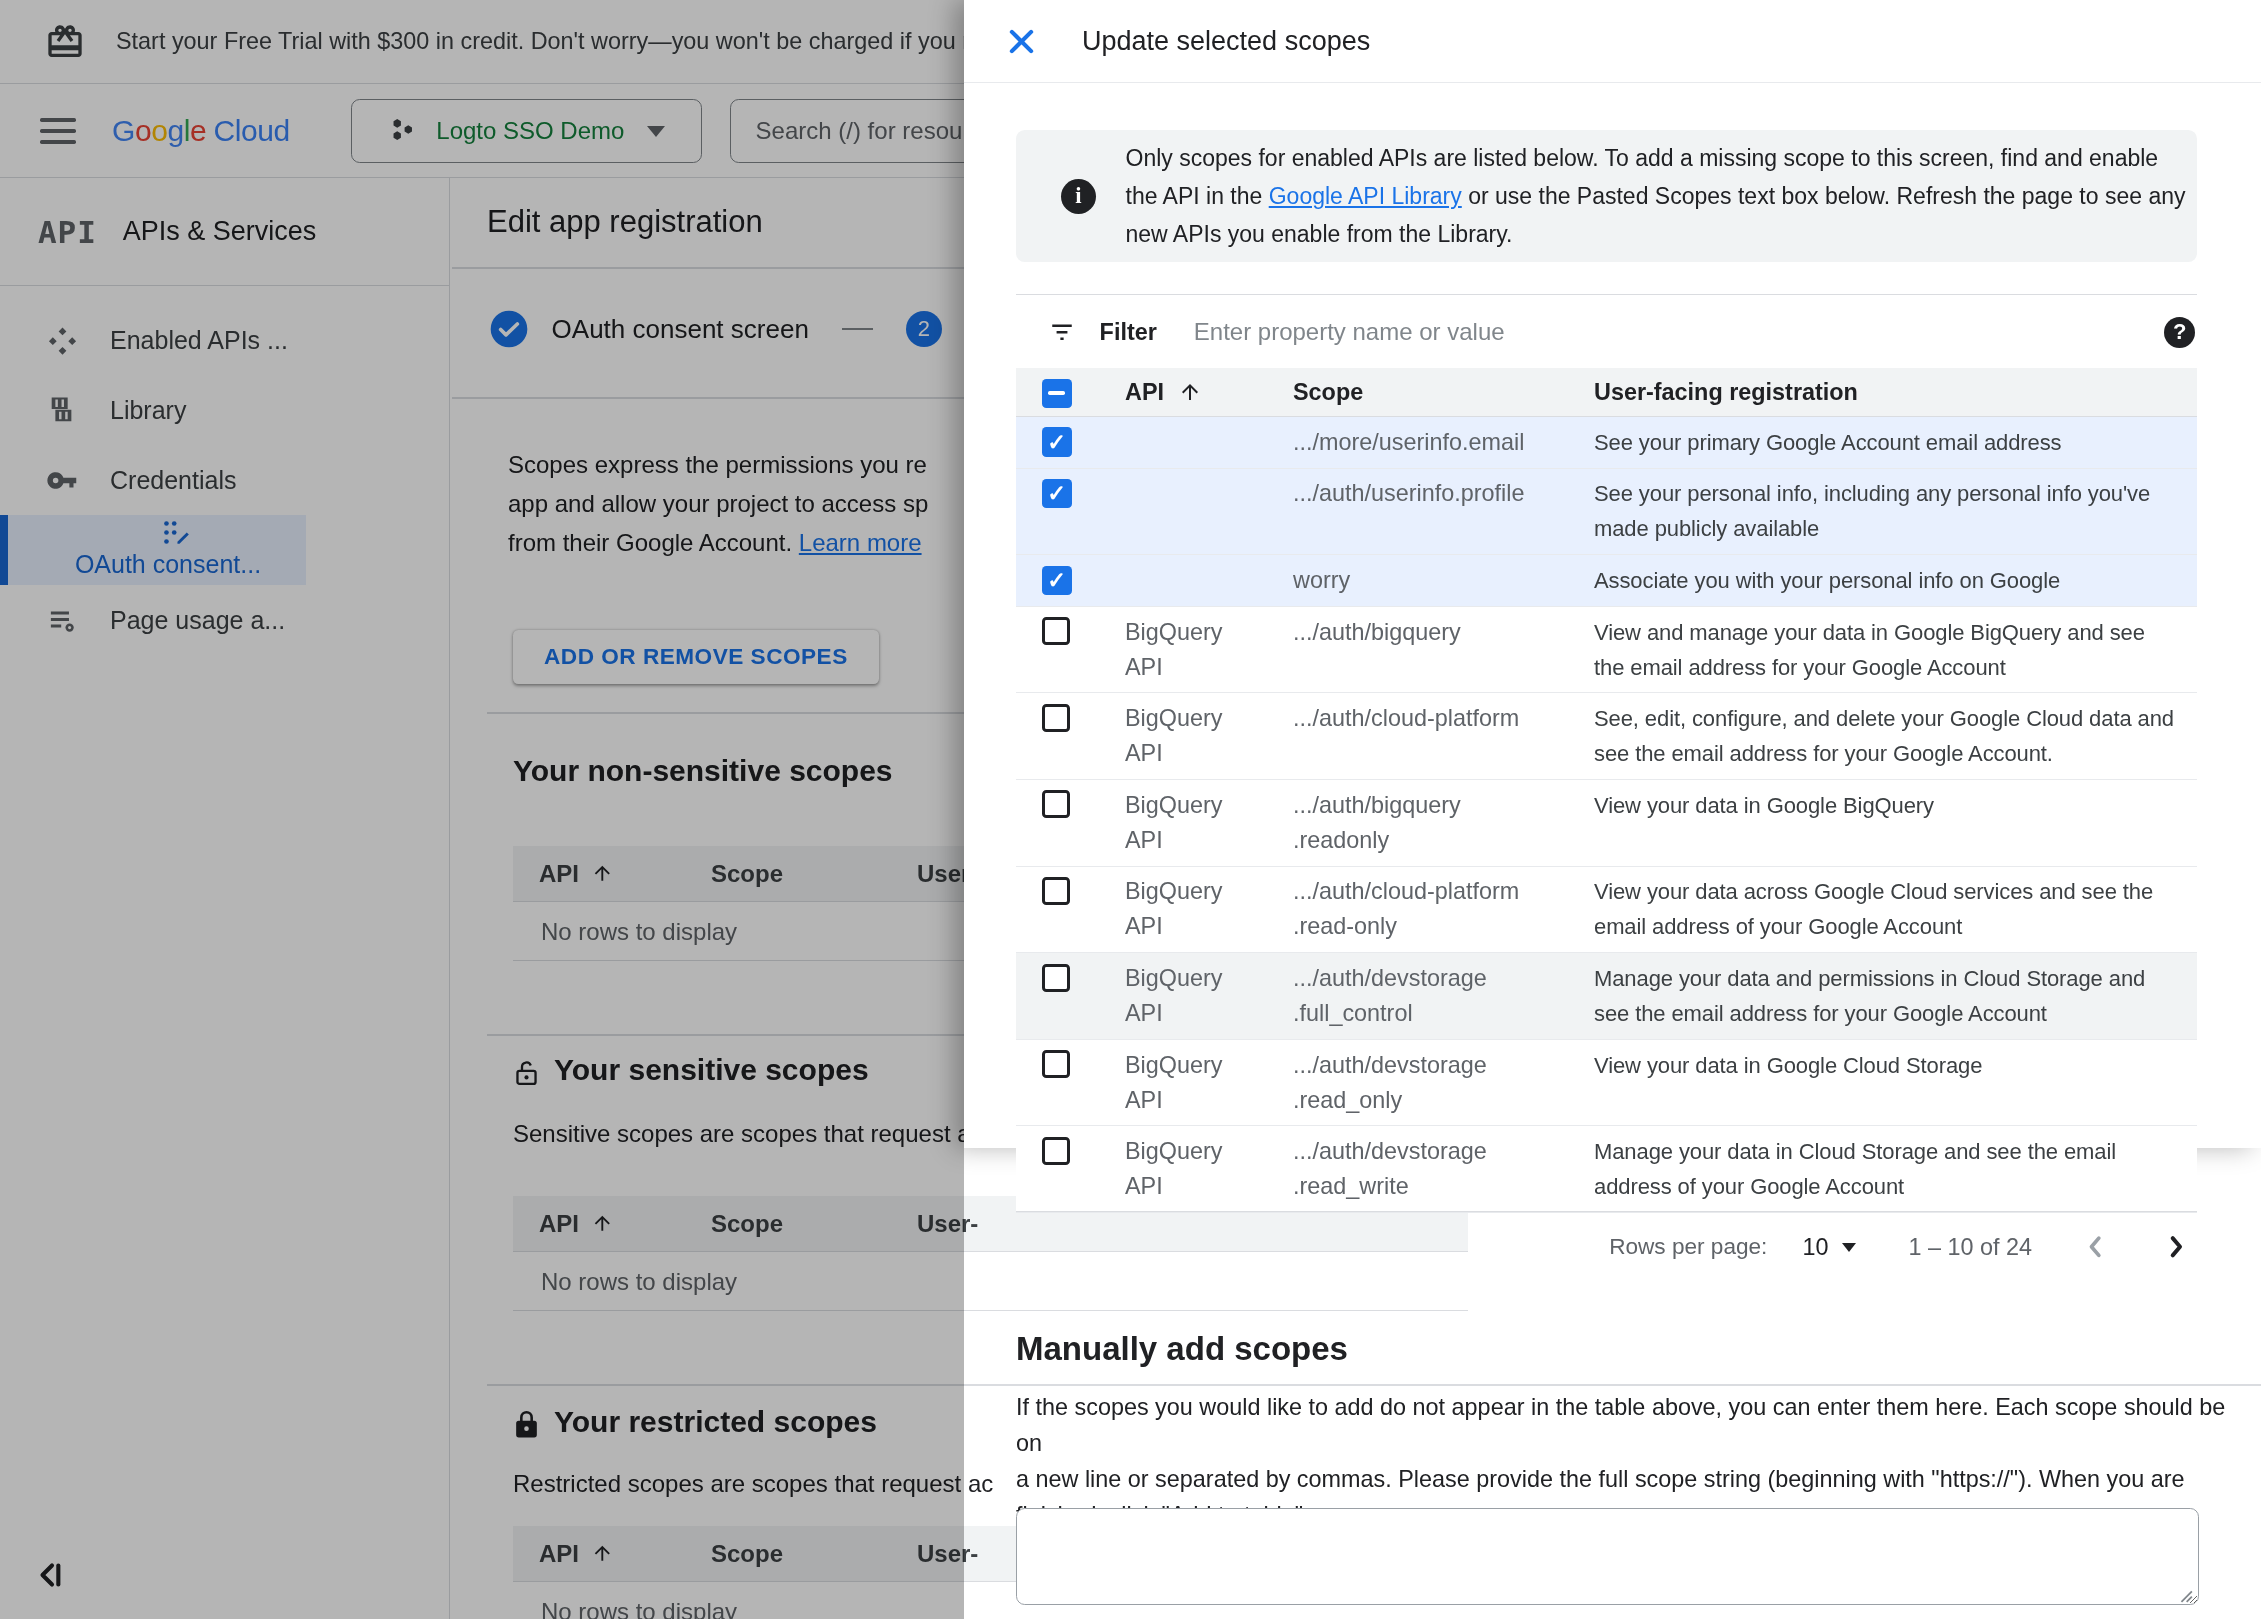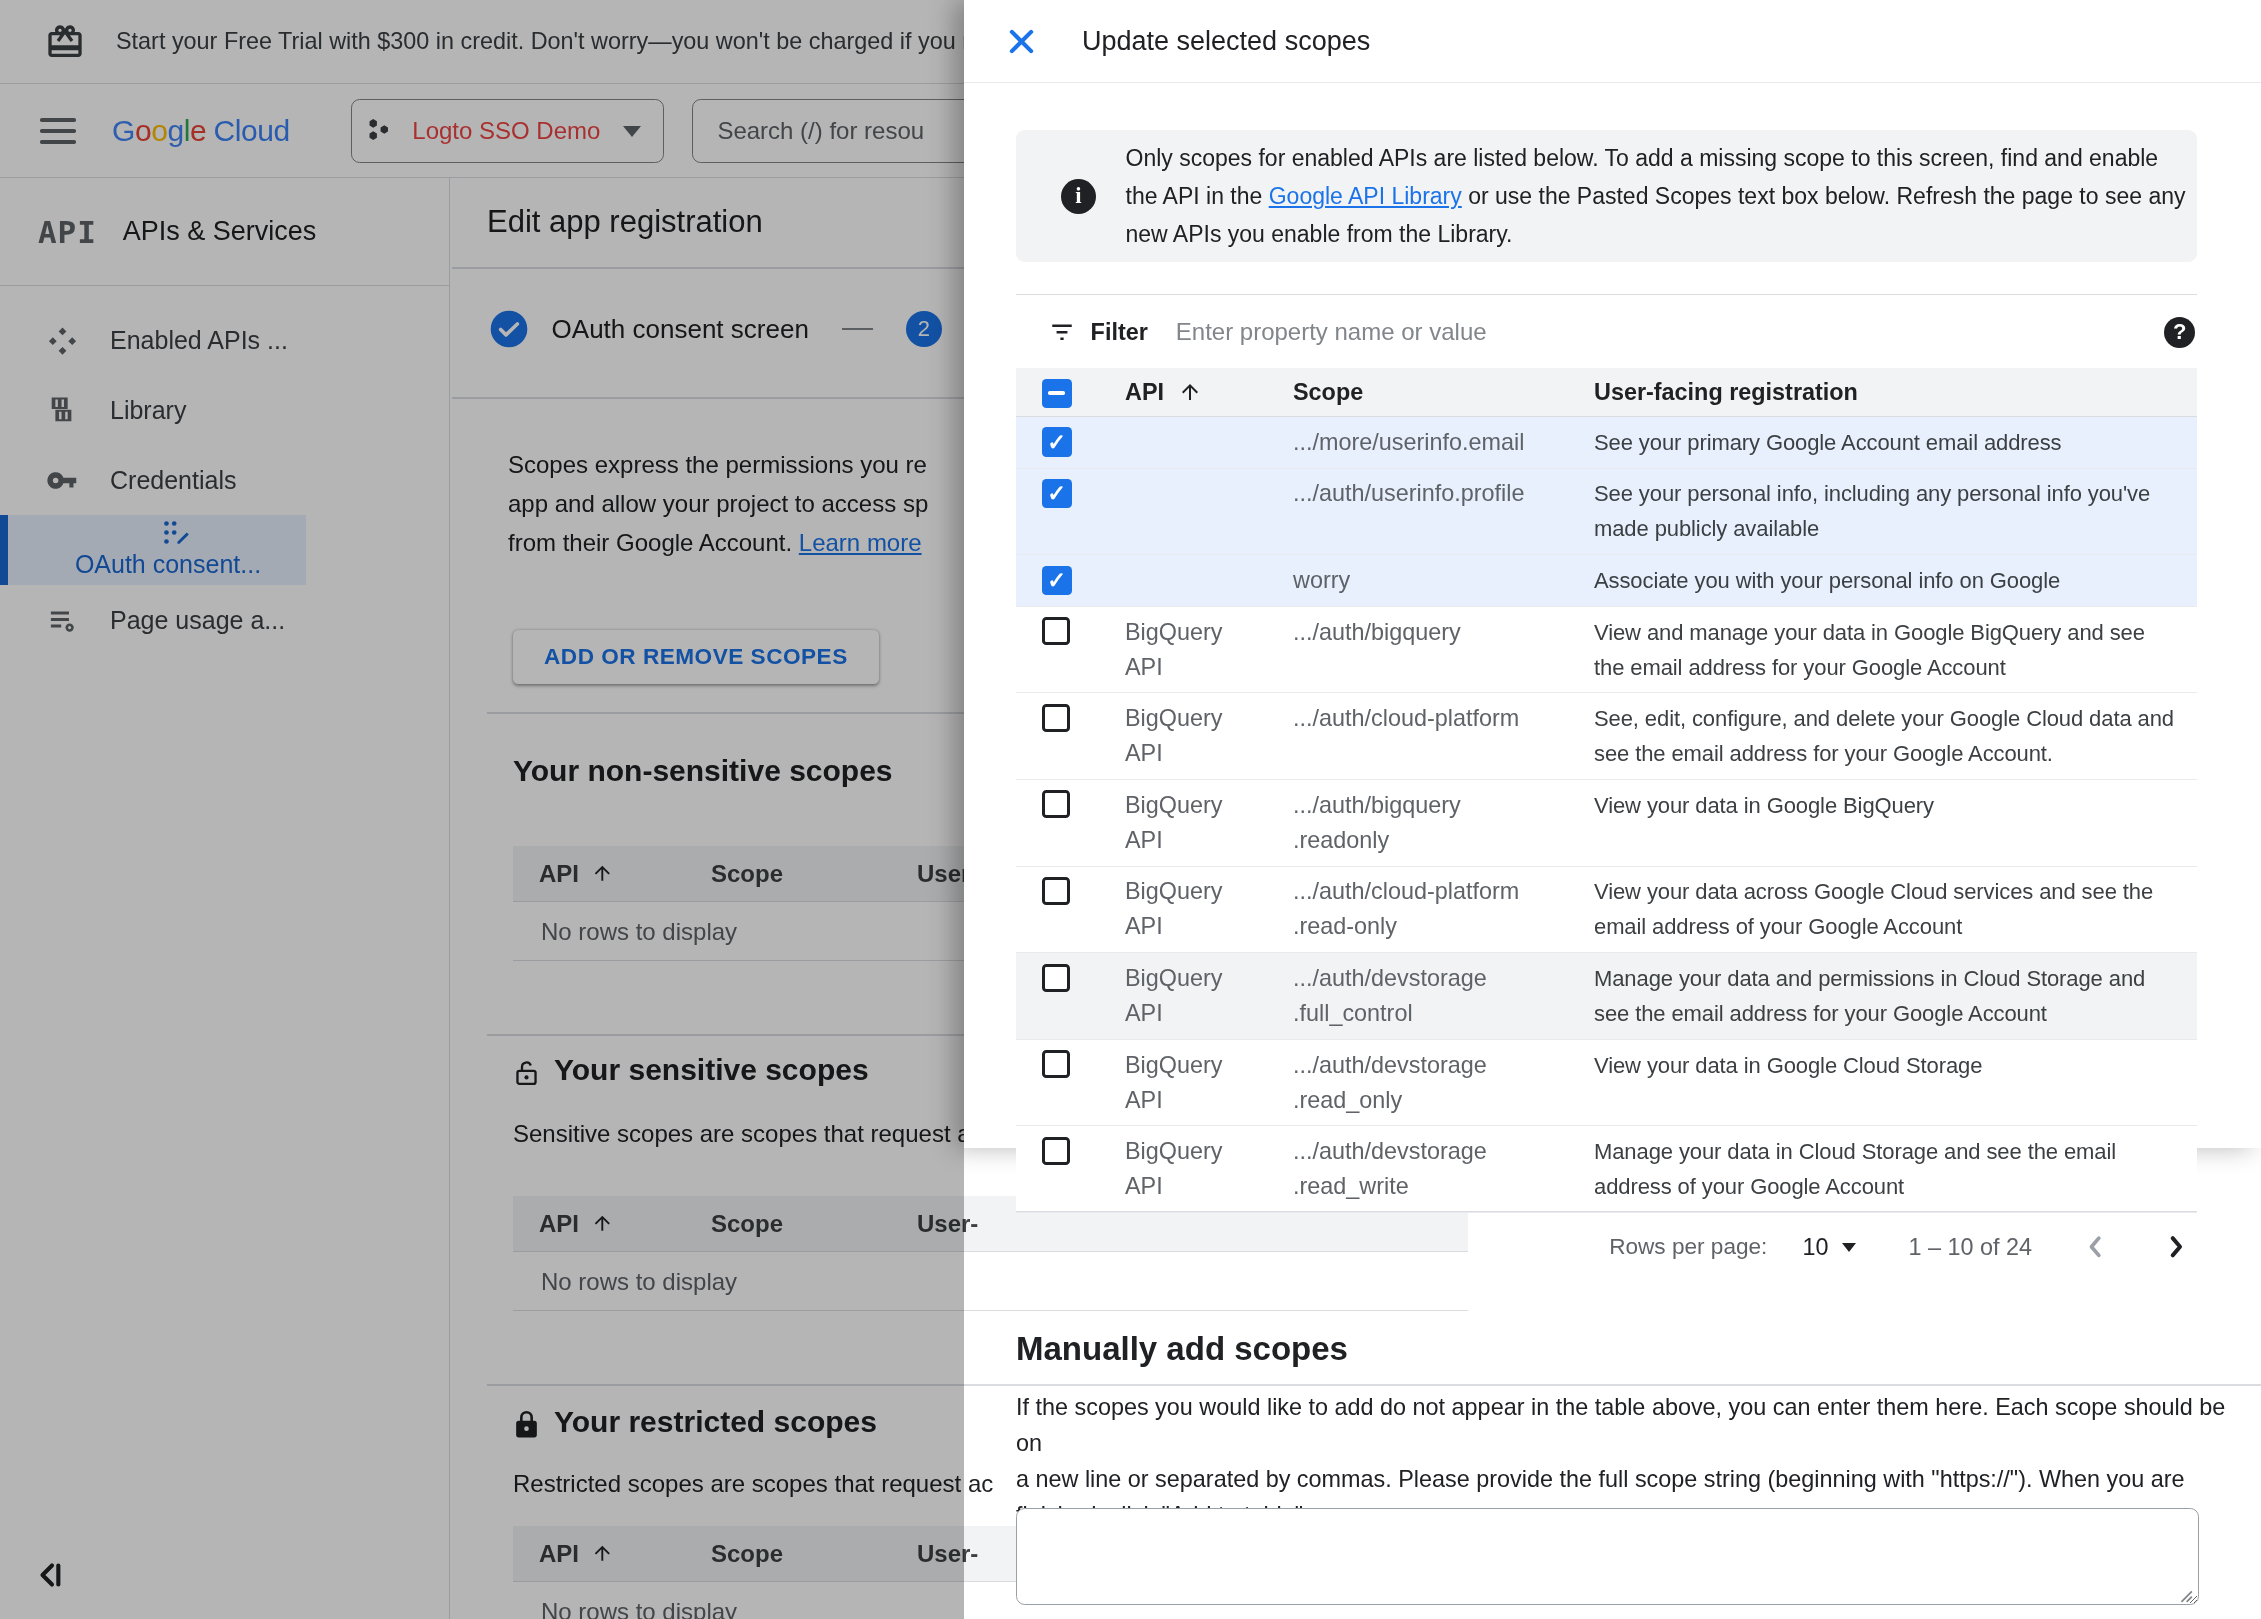--- a/index.html
+++ b/index.html
@@ -15,21 +15,21 @@
   .banner .gift{margin-left:45px;width:40px;height:40px;flex:0 0 auto;}
   .banner .btxt{margin-left:31px;font-size:23.4px;color:#3c4043;white-space:nowrap;}
 
   .topbar{position:absolute;top:85px;left:0;width:2261px;height:93px;background:#fff;
           border-bottom:1.7px solid #dadce0;display:flex;align-items:center;}
   .burger{margin-left:40px;width:36px;height:26px;display:flex;flex-direction:column;justify-content:space-between;cursor:pointer;}
   .burger i{display:block;height:3.9px;background:#5f6368;border-radius:1.7px;}
   .glogo{margin-left:36px;font-size:30px;white-space:nowrap;letter-spacing:-0.4px;}
   .glogo .cloud{color:#3b82f6;margin-left:7px;margin-top:41px;}
   .projbtn{margin-left:61px;height:64px;min-width:313px;border:1.7px solid #80868b;border-radius:8.7px;
-           display:flex;align-items:center;padding:0 12px;background:#fff;font-size:24px;color:#ef4444;white-space:nowrap;}
+           display:flex;align-items:center;padding:0 36px;background:#fff;font-size:24px;color:#15803d;white-space:nowrap;}
   .projbtn svg{margin-right:19px;}
   .caret{width:0;height:0;border-left:9.6px solid transparent;border-right:9.6px solid transparent;
          border-top:11.3px solid #5f6368;margin-left:22.6px;}
   .searchbox{margin-left:28px;height:64px;width:521px;border:1.7px solid #80868b;border-radius:8.7px;
              display:flex;align-items:center;background:#fff;}
   .searchbox input{border:none;outline:none;font-size:24px;color:#3c4043;margin-left:22.6px;width:452px;
                    font-family:"Liberation Sans",sans-serif;background:transparent;}
   .searchbox input::placeholder{color:#5f6368;opacity:1;}
 
   .sidebar{position:absolute;top:178px;left:0;width:450px;height:1441px;background:#fff;border-right:1.7px solid #dadce0;}
@@ -81,21 +81,21 @@
   .p-close{margin-left:38px;width:38px;height:38px;display:flex;align-items:center;justify-content:center;cursor:pointer;}
   .p-title{margin-left:42px;font-size:27px;color:#202124;white-space:nowrap;}
 
   .infobox{position:absolute;top:130px;left:52px;width:1181px;height:132px;background:#f1f3f4;border-radius:8.7px;
            display:flex;align-items:center;}
   .info-ic{width:35px;height:35px;border-radius:50%;background:#202124;color:#fff;margin-left:45px;flex:0 0 auto;
            display:flex;align-items:center;justify-content:center;font-size:22.6px;font-weight:700;font-family:"Liberation Serif",serif;}
   .info-tx{margin-left:29.5px;font-size:23px;line-height:38px;color:#202124;white-space:nowrap;}
 
   .filter-row{position:absolute;top:294px;left:52px;width:1181px;height:75px;border-top:1.7px solid #dadce0;
-              display:flex;align-items:center;}
+              display:flex;align-items:center;gap:9px;}
   .filter-ic{margin-left:33px;width:26px;height:26px;flex:0 0 auto;}
   .filter-lb{margin-left:15.6px;font-size:23.4px;font-weight:700;color:#202124;}
   .filter-row input{border:none;outline:none;font-size:24px;margin-left:26px;flex:1;color:#202124;
                     font-family:"Liberation Sans",sans-serif;background:transparent;}
   .filter-row input::placeholder{color:#80868b;opacity:1;}
   .help-ic{width:31px;height:31px;border-radius:50%;background:#202124;color:#fff;display:flex;align-items:center;
            justify-content:center;font-size:22px;font-weight:700;margin-right:1.7px;flex:0 0 auto;cursor:pointer;}
 
   .stable{position:absolute;top:368px;left:52px;width:1181px;}
   .sgrid{display:grid;grid-template-columns:26px 83px 168px 301px 550px;}

